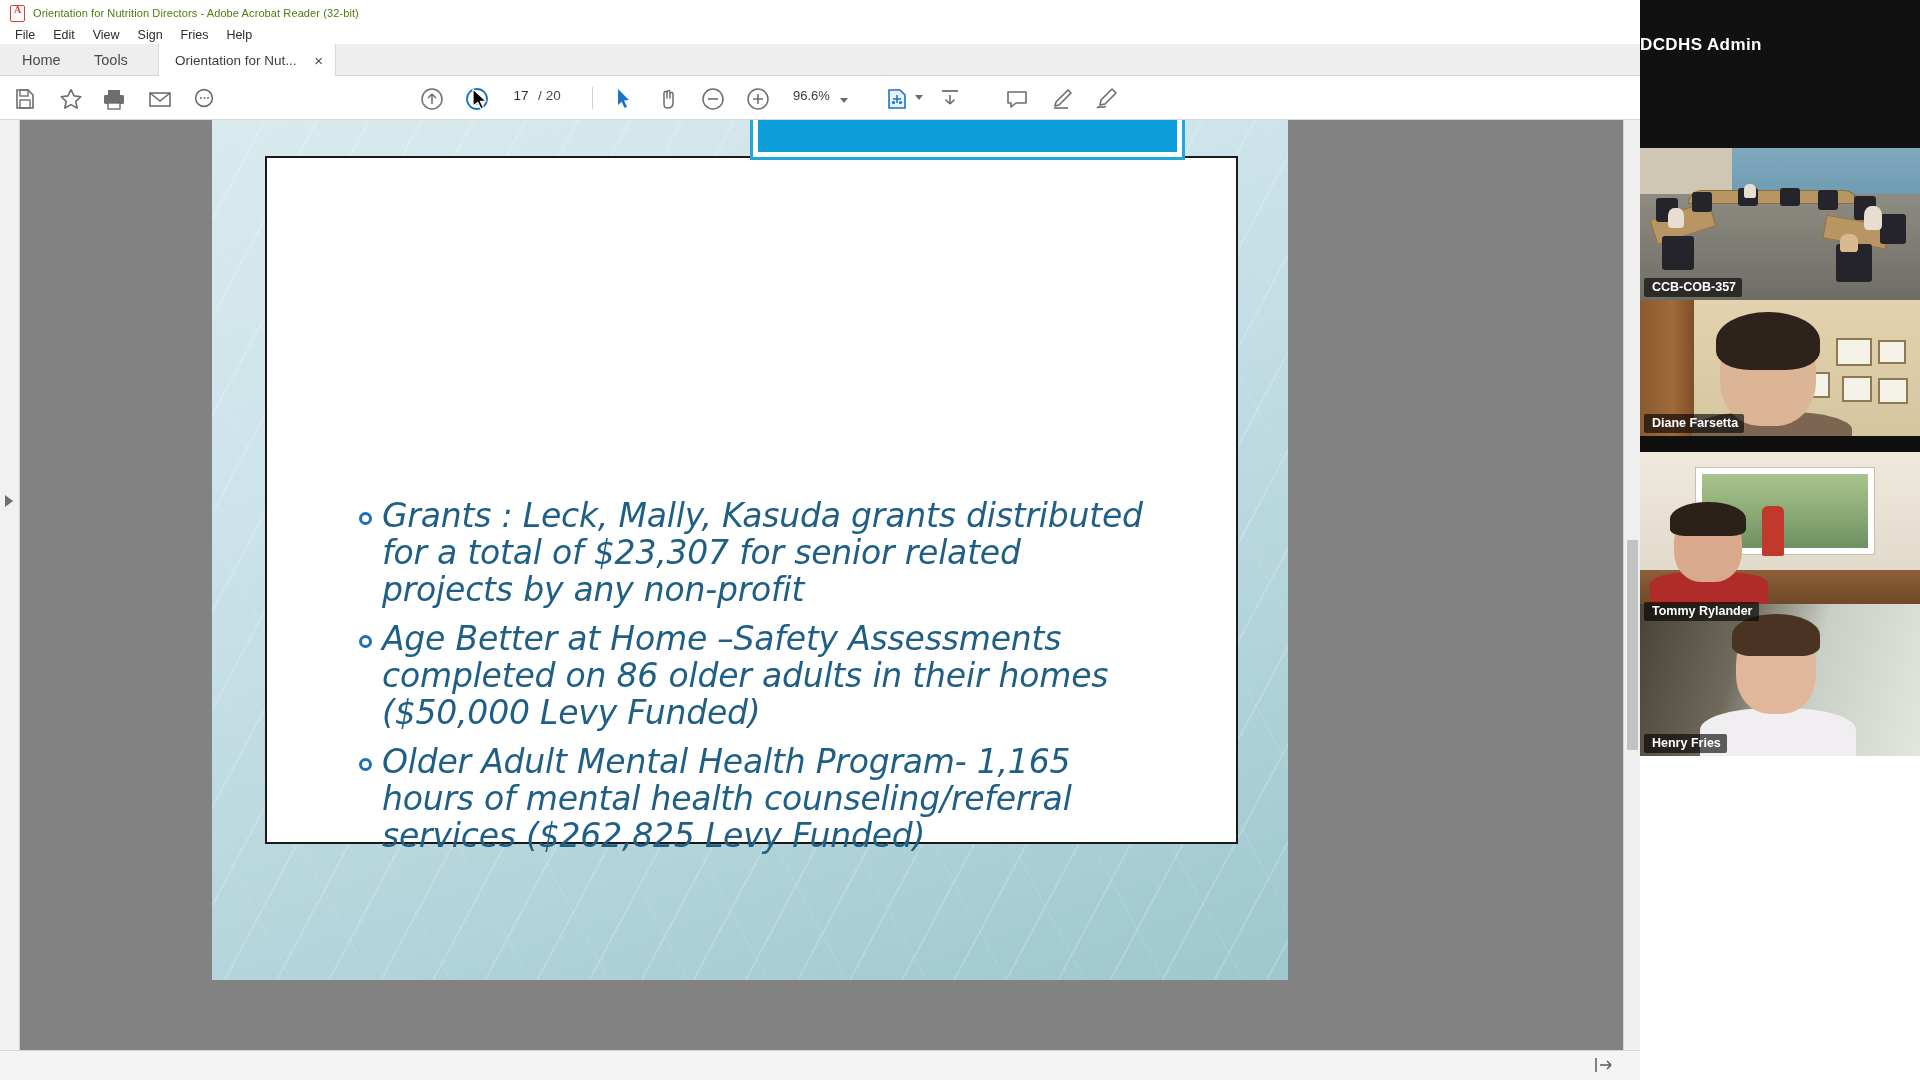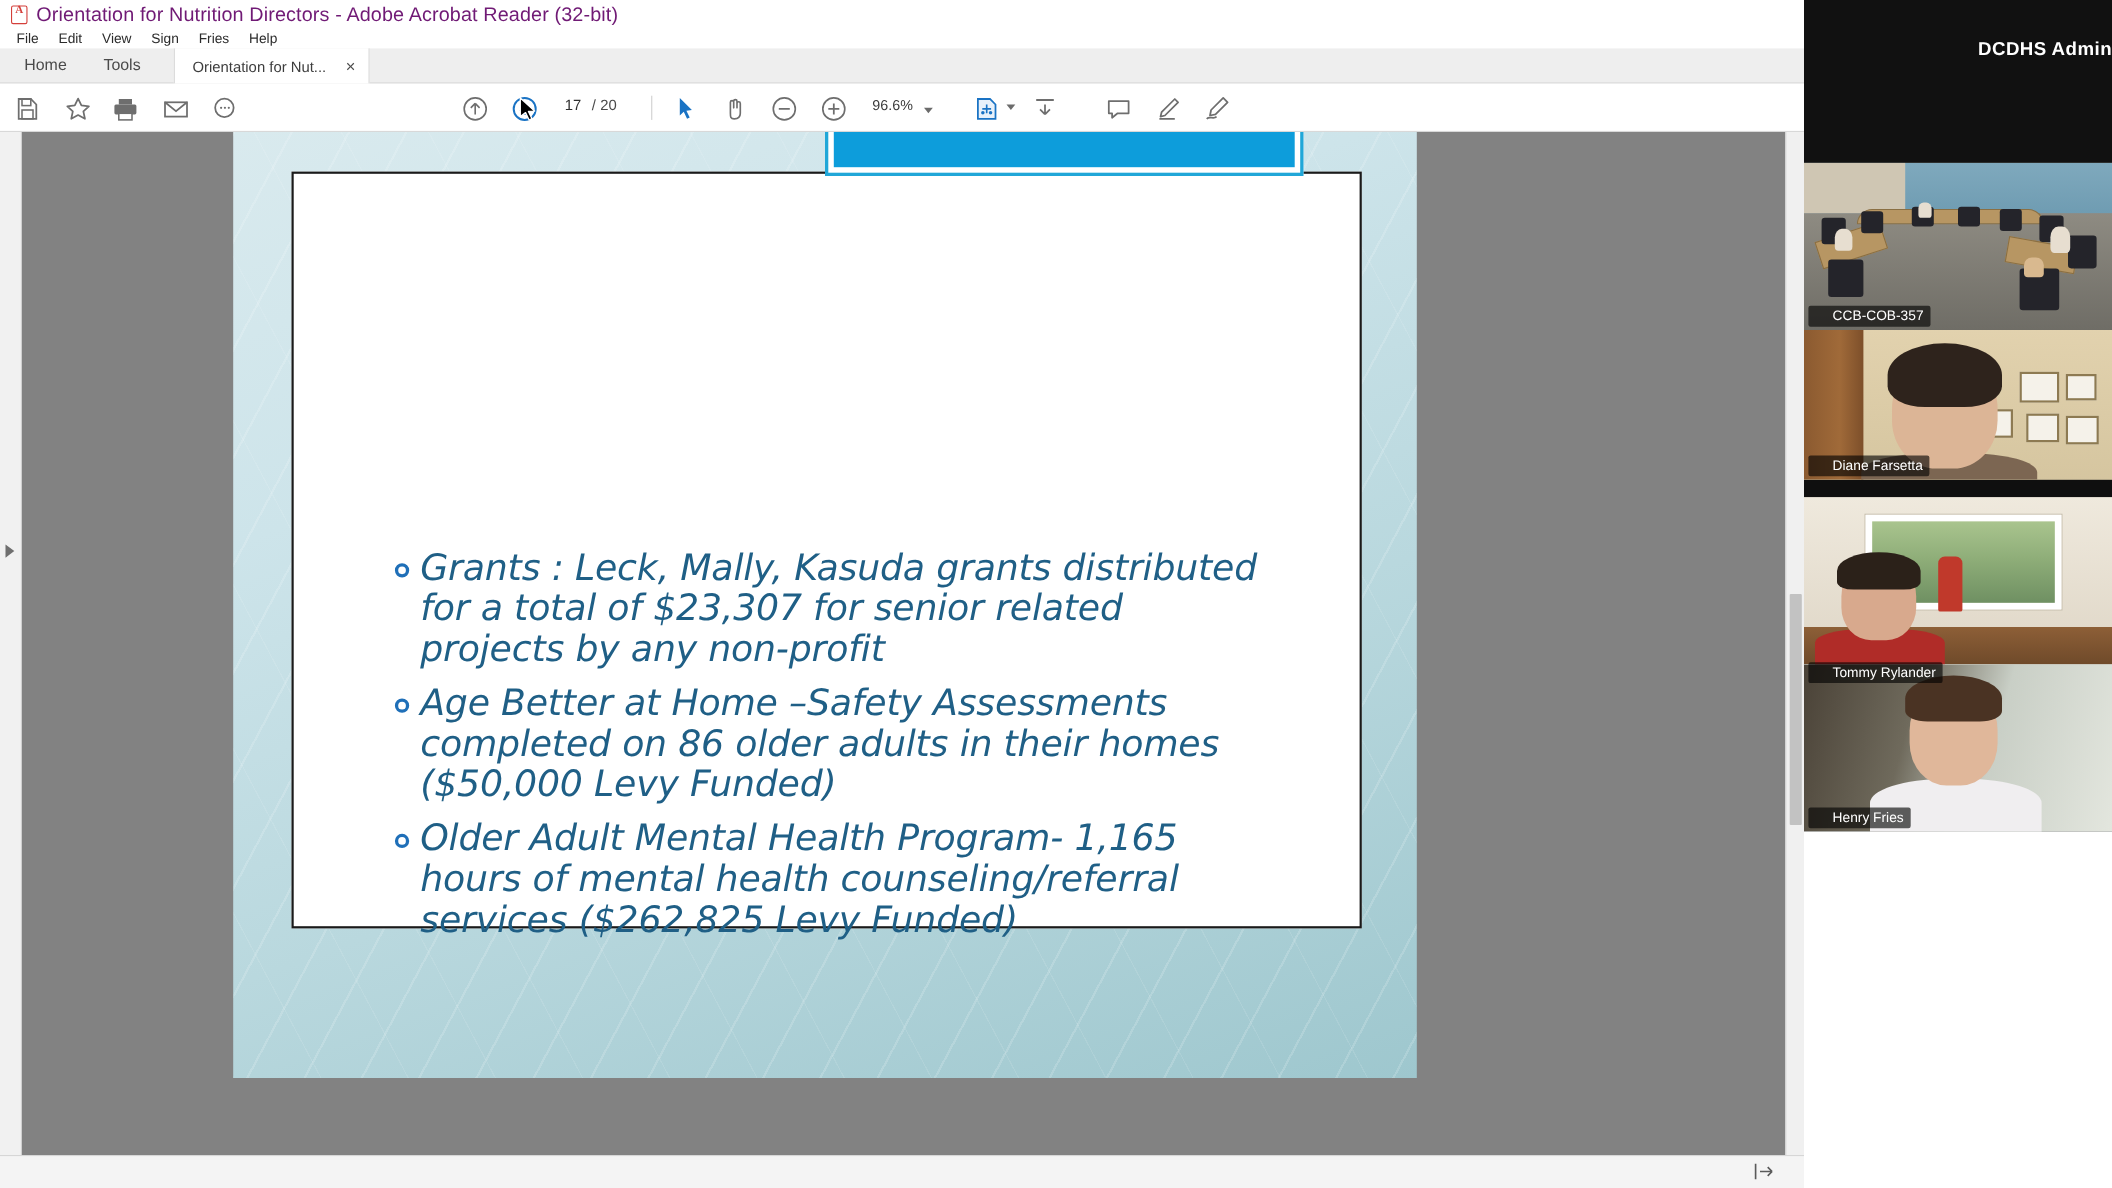--- a/index.html
+++ b/index.html
@@ -21,21 +21,21 @@
   }
   .pdf-logo {
     width: 15px; height: 17px; border: 1.6px solid #d43f3a; border-radius: 2px;
     background: #ffffff; position: relative; margin-right: 8px; flex: 0 0 auto;
   }
   .pdf-logo::after {
     content: "A"; position: absolute; left: 0; right: 0; top: -2px;
     font-size: 10px; color: #d43f3a; text-align: center; font-weight: bold;
     font-family: "Liberation Serif", serif;
   }
-  .title-text { font-size: 18px; color: #701a75; letter-spacing: 0.1px; }
+  .title-text { font-size: 11px; color: #4d7c0f; letter-spacing: 0.1px; }
 
   
   .menubar {
     position: absolute; left: 0; top: 24px; width: 1640px; height: 21px;
     display: flex; align-items: center; padding-left: 6px; background: #ffffff;
   }
   .menu-item {
     font-size: 12.5px; color: #2b2b2b; padding: 1px 9px; cursor: default;
   }
 
@@ -167,32 +167,32 @@
     position: absolute; right: 26px; bottom: 6px; width: 20px; height: 18px;
   }
 
   
   .zoompanel {
     position: absolute; left: 1640px; top: 0; width: 280px; height: 1080px;
     background: #0f0f0f; overflow: hidden;
   }
   .zoom-header {
     position: absolute; left: 0; top: 0; width: 280px; height: 148px;
-    background: #111111; display: flex; align-items: center; justify-content: flex-end;
+    background: #111111; display: flex; align-items: center; justify-content: flex-start;
   }
   .zoom-header-title {
     font-size: 17px; font-weight: bold; color: #ffffff; letter-spacing: 0.4px;
     margin-top: -58px;
   }
   .vtile { position: absolute; left: 0; width: 280px; overflow: hidden; }
   .vtile-label {
     position: absolute; left: 4px; bottom: 3px;
     background: rgba(0,0,0,0.62); color: #ffffff;
-    font-size: 12.5px; padding: 2px 6px 3px 22px; border-radius: 2px;
-    white-space: nowrap; z-index: 5;
+    font-size: 12.5px; padding: 2px 6px 3px 8px; border-radius: 2px;
+    white-space: nowrap; z-index: 5; font-weight: bold;
   }
   .vcanvas { position: absolute; left: 0; top: 0; width: 280px; height: 100%; }
 
   
   #tile-1 { top: 148px; height: 152px; background: #8d8a83; }
   .room-wall { position: absolute; left: 0; top: 0; width: 280px; height: 46px;
     background: linear-gradient(180deg, #7fa9bd 0%, #6f9cb2 100%); }
   .room-wall2 { position: absolute; left: 0; top: 0; width: 92px; height: 46px; background: #cfc6b3; }
   .room-floor { position: absolute; left: 0; top: 46px; width: 280px; height: 106px;
     background: linear-gradient(180deg, #8e8b82 0%, #6f6d66 100%); }

